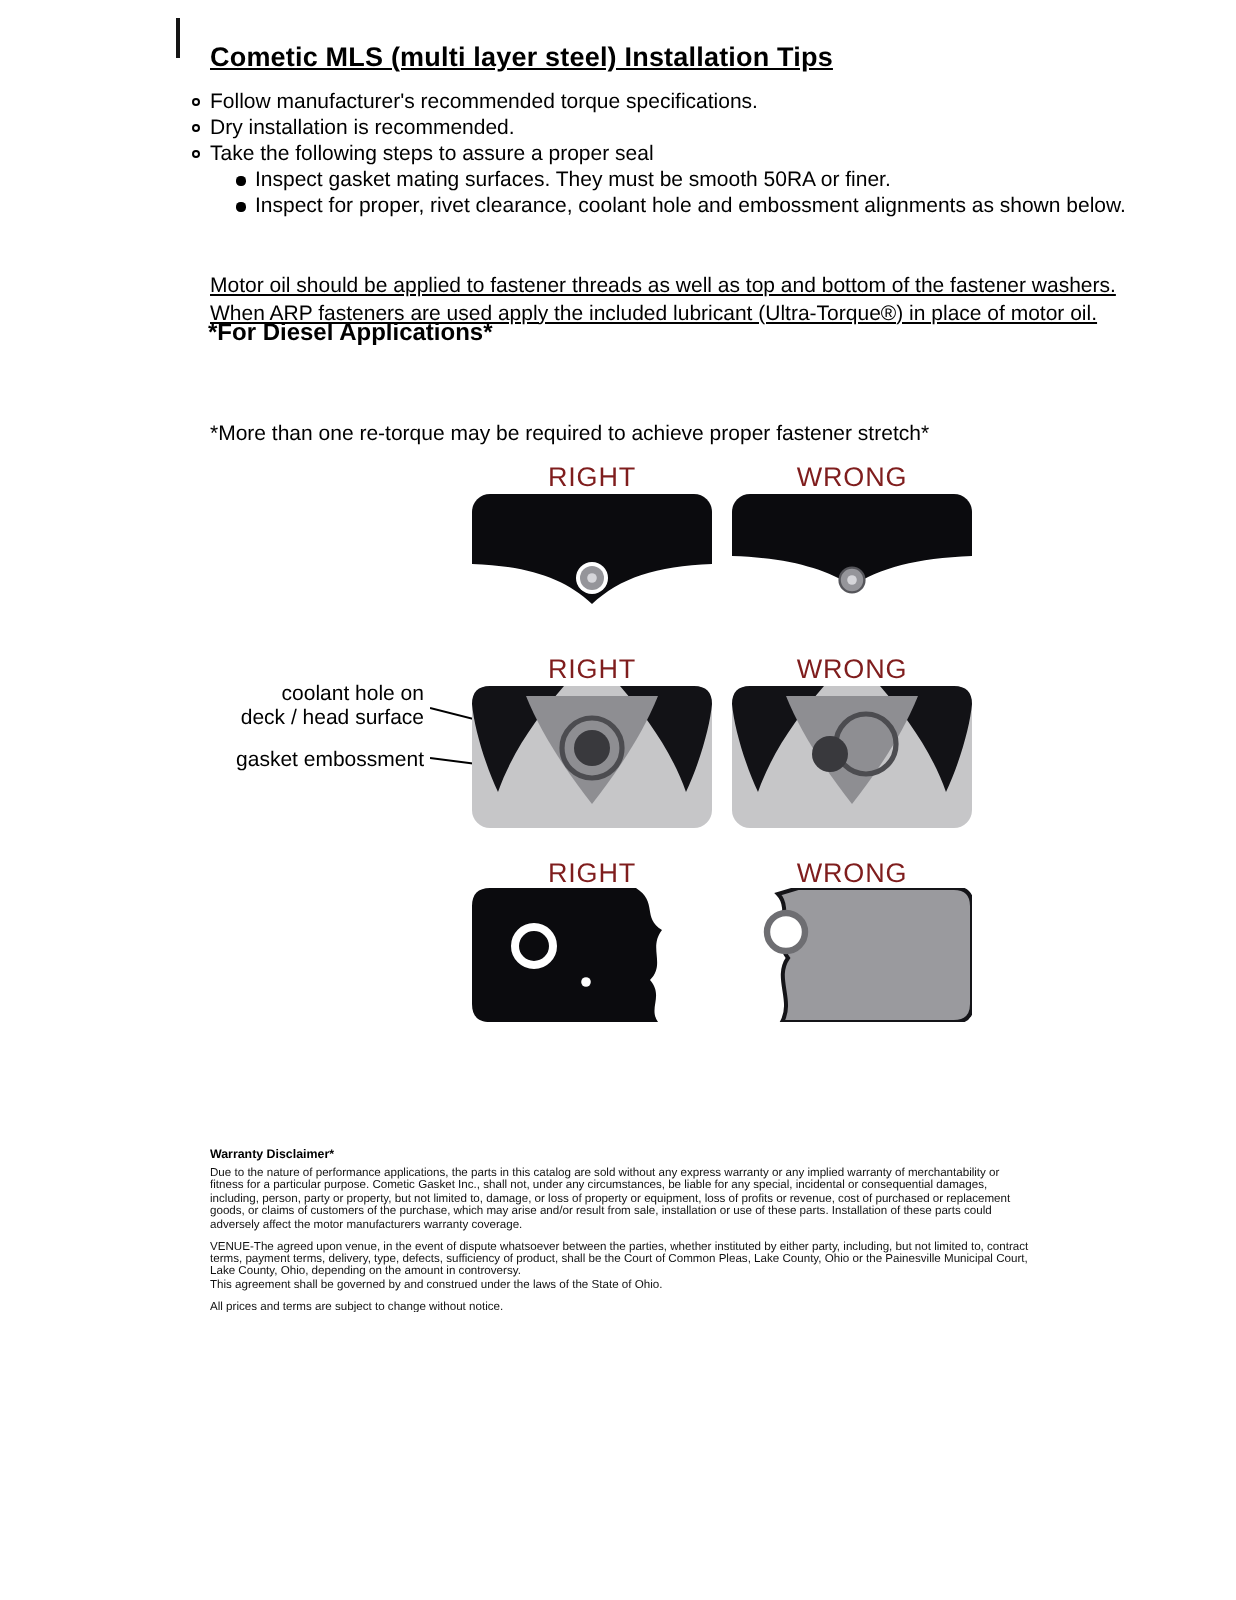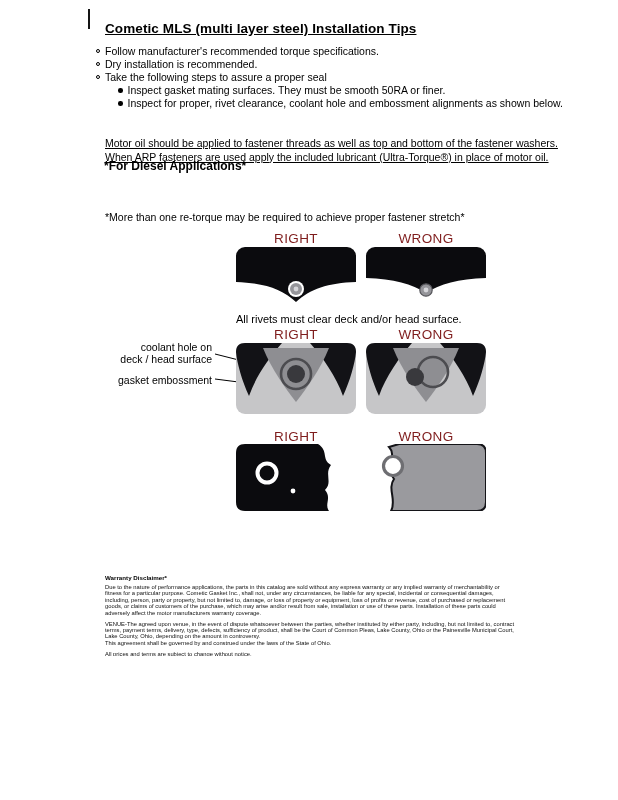--- a/index.html
+++ b/index.html
@@ -75,21 +75,20 @@
     </svg>
   </div>
   <div class="panel" style="left:366px; top:247px">
     <svg width="120" height="59" viewBox="0 0 120 59">
       <rect x="0" y="0" width="120" height="59" rx="9" fill="#0b0b0e"></rect>
       <path d="M0,31 C28,32 46,37 60,46 C74,37 92,32 120,31 L120,59 L0,59 Z" fill="#ffffff"></path>
       <circle cx="60" cy="43" r="6.2" fill="#95959a" stroke="#55555a" stroke-width="1.2"></circle>
       <circle cx="60" cy="43" r="2.4" fill="#d6d6da"></circle>
     </svg>
   </div>
-  <div class="caption" style="left:236px; top:313px">All rivets must clear deck and/or head surface.</div>
 
   <div class="collabel" style="left:236px; top:327px">RIGHT</div>
   <div class="collabel" style="left:366px; top:327px">WRONG</div>
 
   <div class="pointer-label" style="top:341px">coolant hole on
 deck / head surface</div>
   <div class="pointer-label" style="top:374px">gasket embossment</div>
 
   <svg class="abs" style="left:215px; top:349px" width="82" height="44" viewBox="0 0 82 44">
     <line x1="0" y1="5" x2="79" y2="25" stroke="#000" stroke-width="1"></line>

